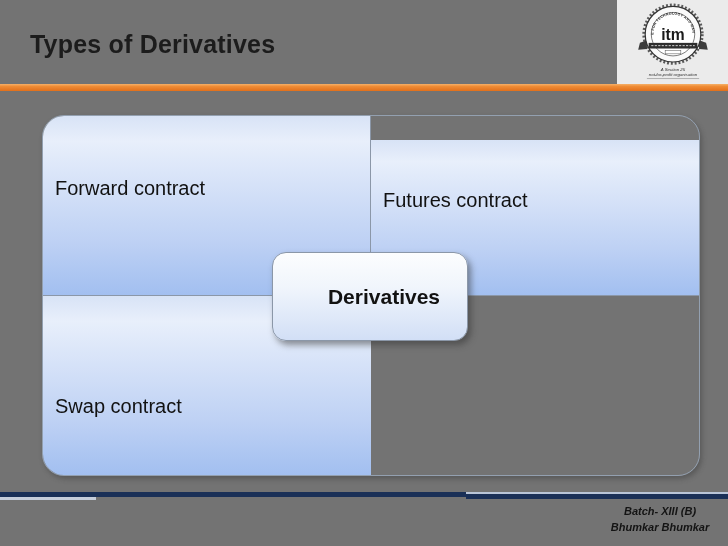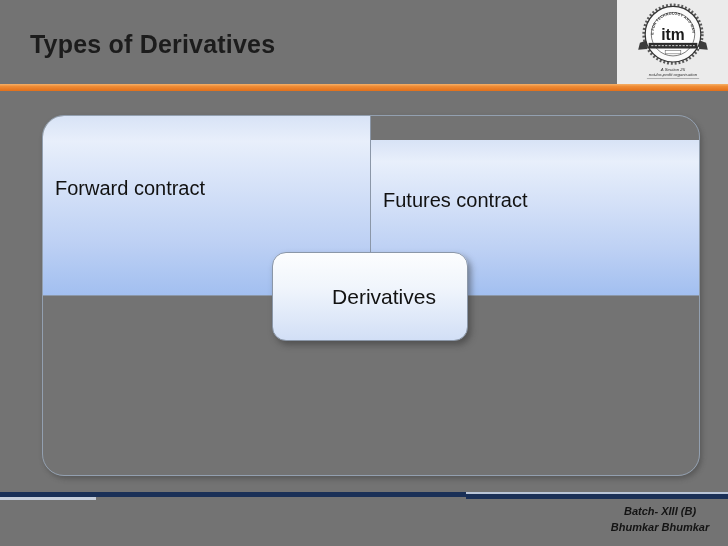--- a/index.html
+++ b/index.html
@@ -36,21 +36,21 @@
   .cell.q-tr { border-bottom:1px solid #8b97a8;margin-top:24px; }
   .cell.q-bl { border-right:1px solid #8b97a8; }
   .cell.row-top  .cell-label { transform:translateY(-17px); }
   .cell.row-bot  .cell-label { transform:translateY(21px); }
   .center-box {
     position:absolute; left:272px; top:252px; width:196px; height:89px;
     background:linear-gradient(180deg,#fcfdfe 0%,#f0f5fc 40%,#d2dff6 100%);
     border:1px solid #8b97a8; border-radius:14px;
     box-shadow:3px 4px 6px rgba(50,50,50,0.5);
     display:flex; align-items:center; justify-content:center;
-    font-size:21px; font-weight:normal; color:#121212;padding-left:28px;
+    font-size:21px; font-weight:bold; color:#121212;padding-left:28px;
   }
   .navy-bar-left  { position:absolute; left:0;   top:492px; width:492px; height:5px; background:#1a3057; }
   .navy-light-right{ position:absolute; left:466px; top:492px; width:262px; height:2px; background:#b9c5d8; }
   .navy-bar-right { position:absolute; left:466px; top:494px; width:262px; height:5px; background:#1a3057; }
   .gray-tick-left { position:absolute; left:0; top:497px; width:96px; height:3px; background:#c6cedb; }
   .footer-block {
     position:absolute; top:503px; text-align:center;
     font-size:11px; font-weight:bold; font-style:italic; color:#141414; line-height:16px;
   }
   .footer-left  { left:55px;  width:185px; }
@@ -95,20 +95,23 @@
 
   <div class="accent-bar"></div>
 
   <div class="big-box">
     <div class="cell q-tl row-top">
       <span class="cell-label">Forward contract</span>
     </div>
     <div class="cell q-tr row-top">
       <span class="cell-label">Futures contract</span>
     </div>
+    <div class="cell q-br row-bot">
+      <span class="cell-label">Swap contract</span>
+    </div>
   </div>
 
   <div class="center-box">
     <span>Derivatives</span>
   </div>
 
   <div class="navy-bar-left"></div>
   <div class="navy-light-right"></div>
   <div class="navy-bar-right"></div>
   <div class="gray-tick-left"></div>

